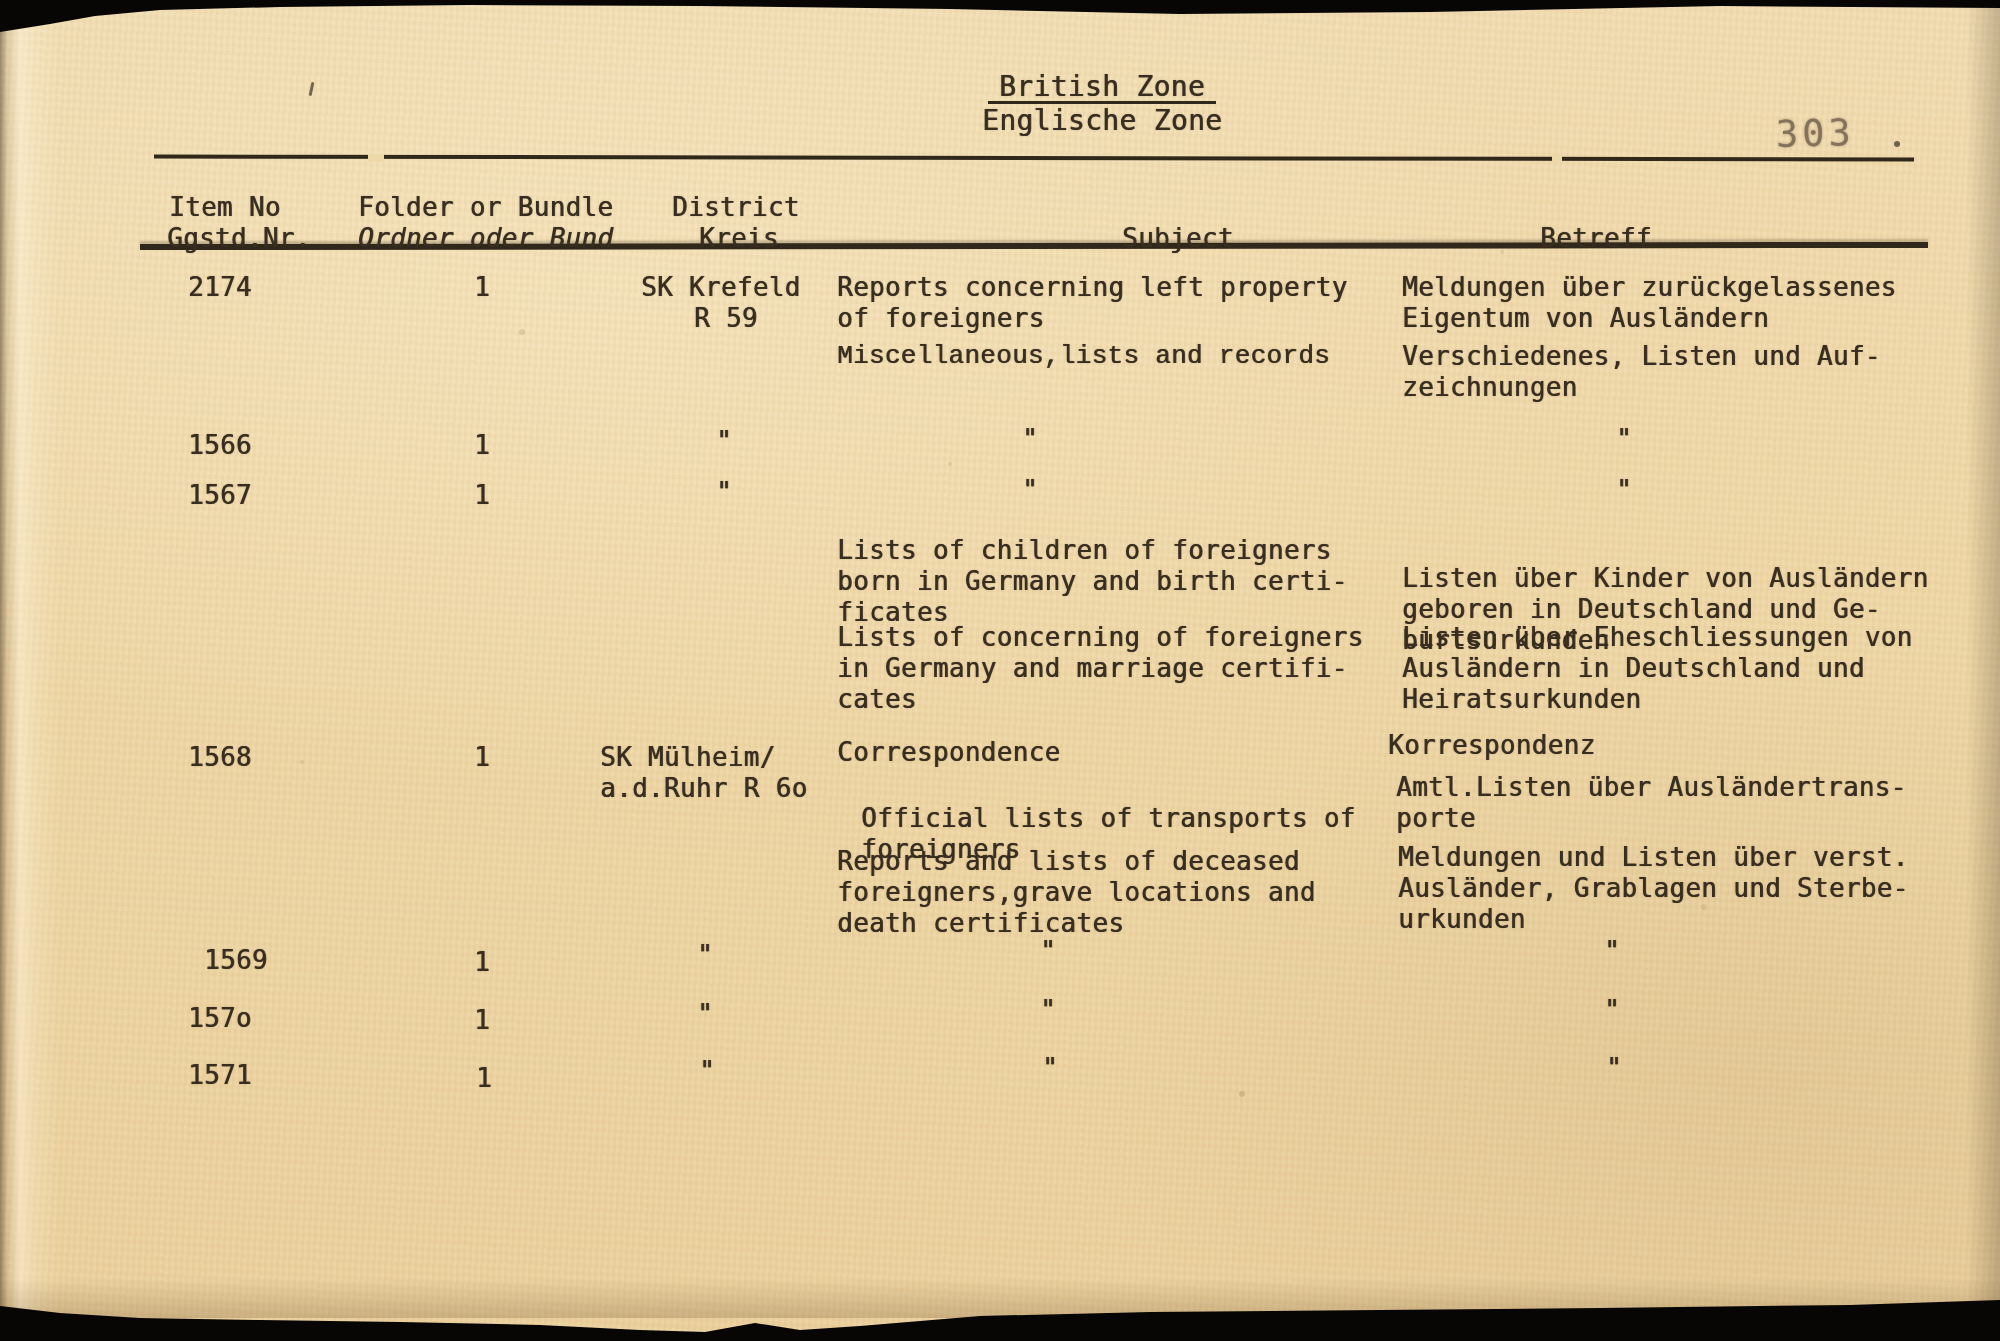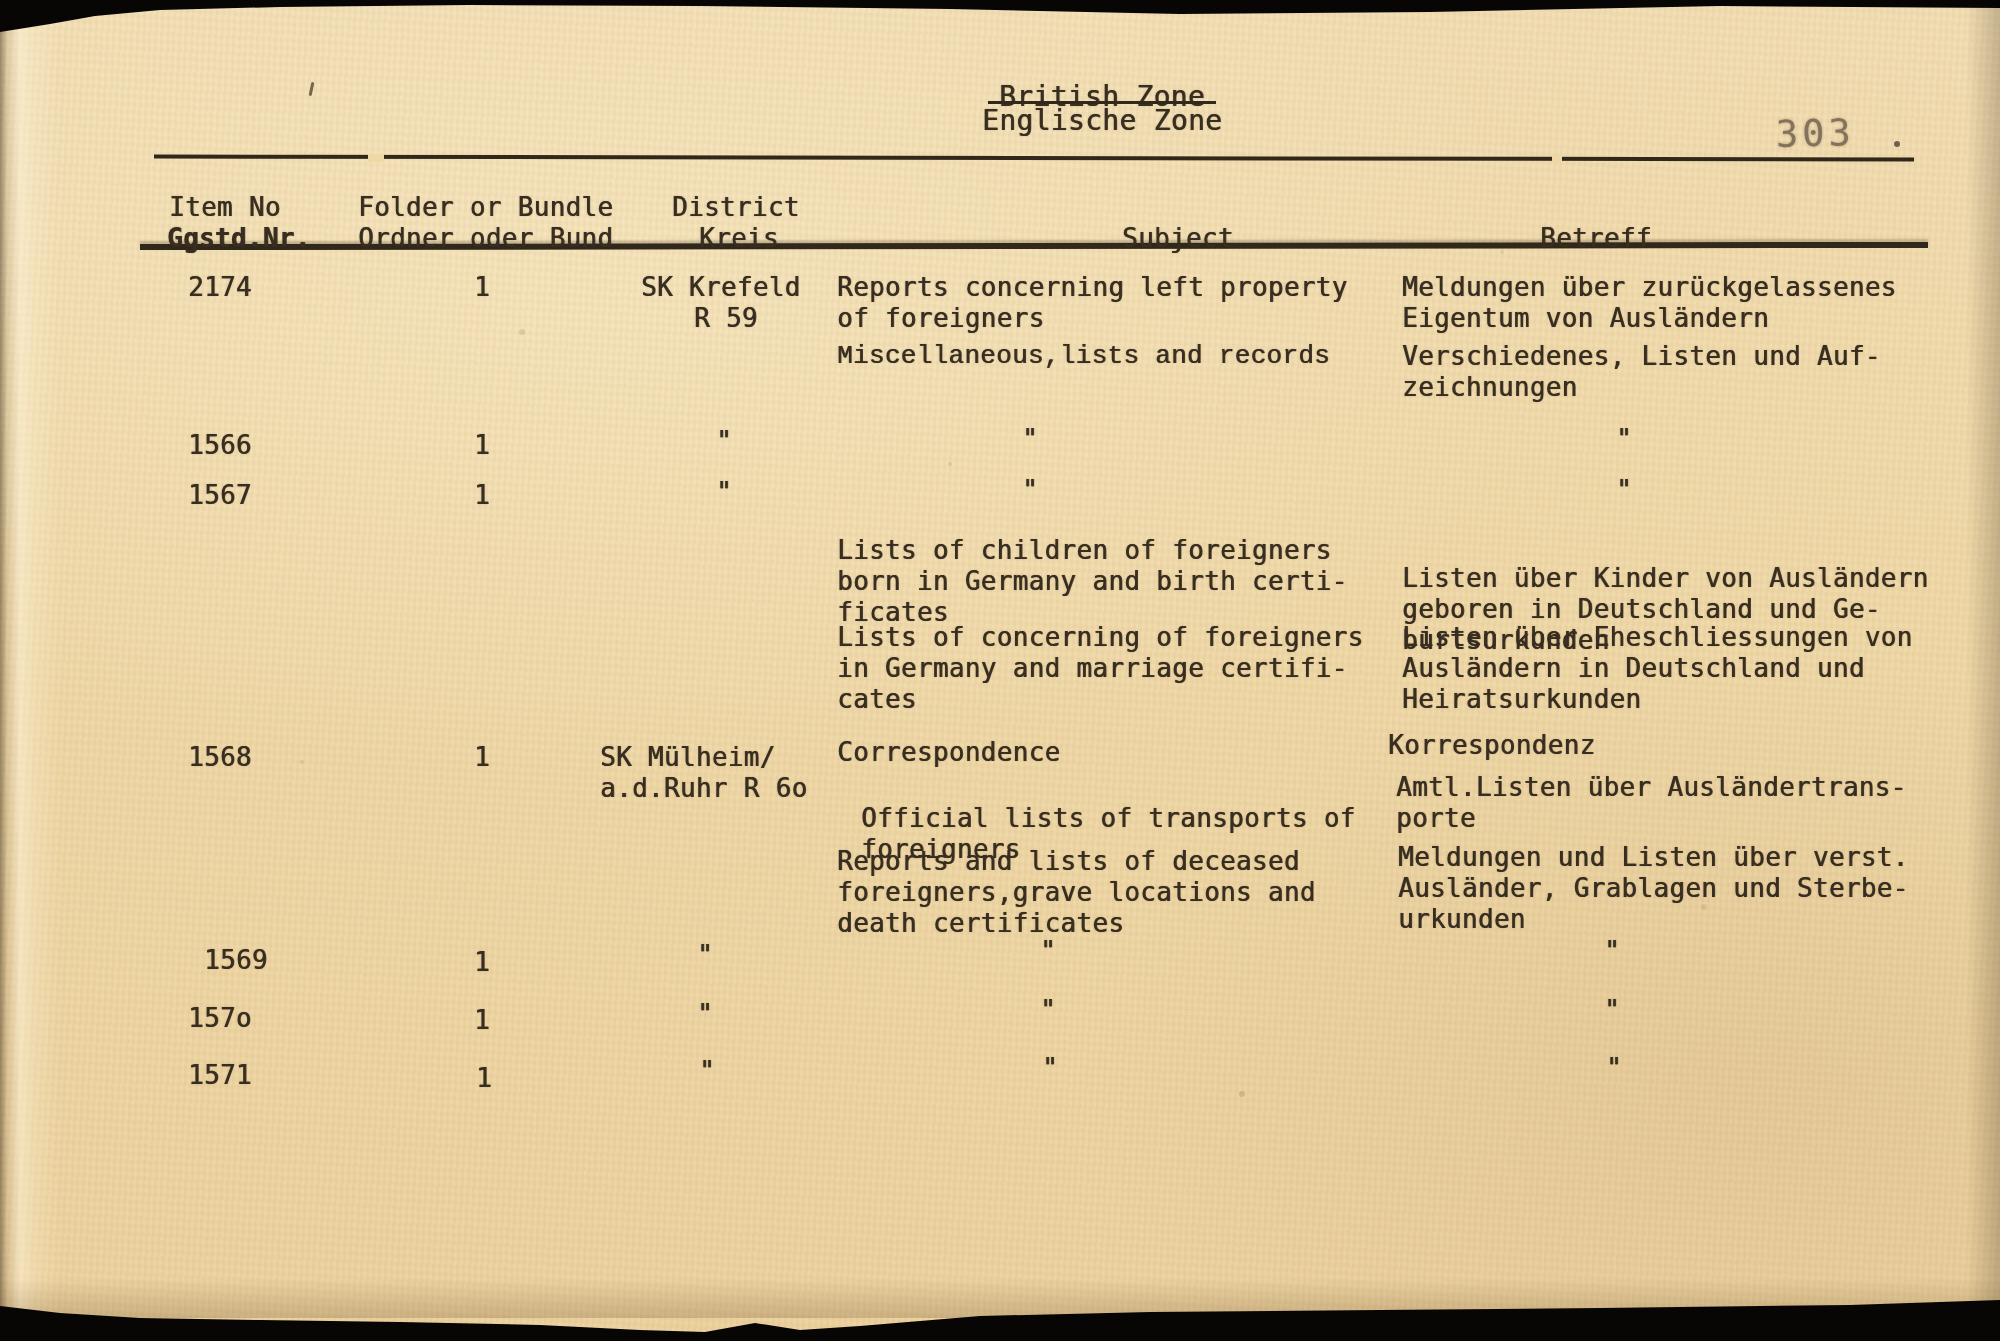--- a/index.html
+++ b/index.html
@@ -75,37 +75,37 @@
 </head>
 <body>
 
 <div class="paper"></div>
 <div class="texture"></div>
 <div class="edge-left"></div>
 <div class="edge-right"></div>
 <div class="edge-bottom-shade"></div>
 <div class="specks"></div>
 
-<div class="t title" style="left:999px;top:80px;">British Zone</div>
+<div class="t title" style="left:999px;top:70px;">British Zone</div>
 <div class="rule" style="left:988px;top:101px;width:228px;height:3px;"></div>
 <div class="t title" style="left:982px;top:104px;">Englische Zone</div>
 
 <div class="pagenum" style="left:1776px;top:112px;">303</div>
 <div class="mark" style="left:1894px;top:141px;width:6px;height:6px;border-radius:50%;background:rgba(78,67,53,0.8);"></div>
 <div class="mark" style="left:310px;top:82px;width:3px;height:14px;border-radius:2px;background:rgba(74,62,48,0.75);transform:rotate(12deg);"></div>
 
 <div class="rule" style="left:154px;top:156px;width:1760px;height:4px;transform:rotate(0.1deg);"></div>
 <div class="rule-gap" style="left:368px;top:154px;width:16px;height:8px;"></div>
 <div class="rule-gap" style="left:1552px;top:154px;width:10px;height:8px;"></div>
 <div class="rule" style="left:140px;top:243px;width:1788px;height:6px;transform:rotate(-0.07deg);box-shadow:0 -3px 2px rgba(70,55,35,0.25);"></div>
 
 <div class="t" style="left:169px;top:192px;">Item No</div>
-<div class="t" style="left:167px;top:223px;font-weight:bold;">Ggstd.Nr.</div>
+<div class="t" style="left:167px;top:223px;">Ggstd.Nr.</div>
 <div class="t" style="left:358px;top:192px;">Folder or Bundle</div>
-<div class="t" style="left:358px;top:223px;">Ordner oder Bund</div>
+<div class="t" style="left:358px;top:223px;font-style:italic;">Ordner oder Bund</div>
 <div class="t" style="left:672px;top:192px;">District</div>
 <div class="t" style="left:699px;top:223px;">Kreis</div>
 <div class="t" style="left:1122px;top:223px;">Subject</div>
 <div class="t" style="left:1540px;top:223px;">Betreff</div>
 
 <div class="t" style="left:188px;top:272px;">2174</div>
 <div class="t" style="left:474px;top:272px;">1</div>
 <div class="t" style="left:641px;top:272px;">SK Krefeld</div>
 <div class="t" style="left:694px;top:303px;">R 59</div>
 <div class="t ml" style="left:837px;top:272px;">Reports concerning left property

